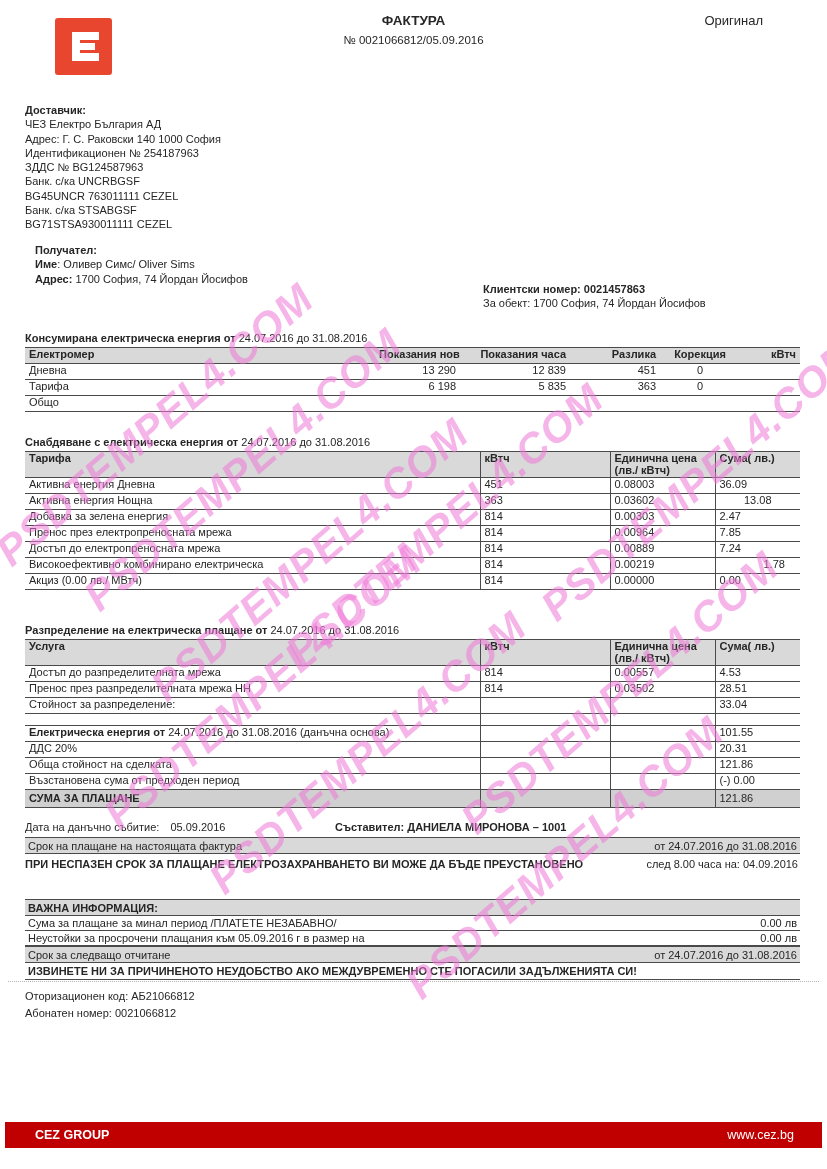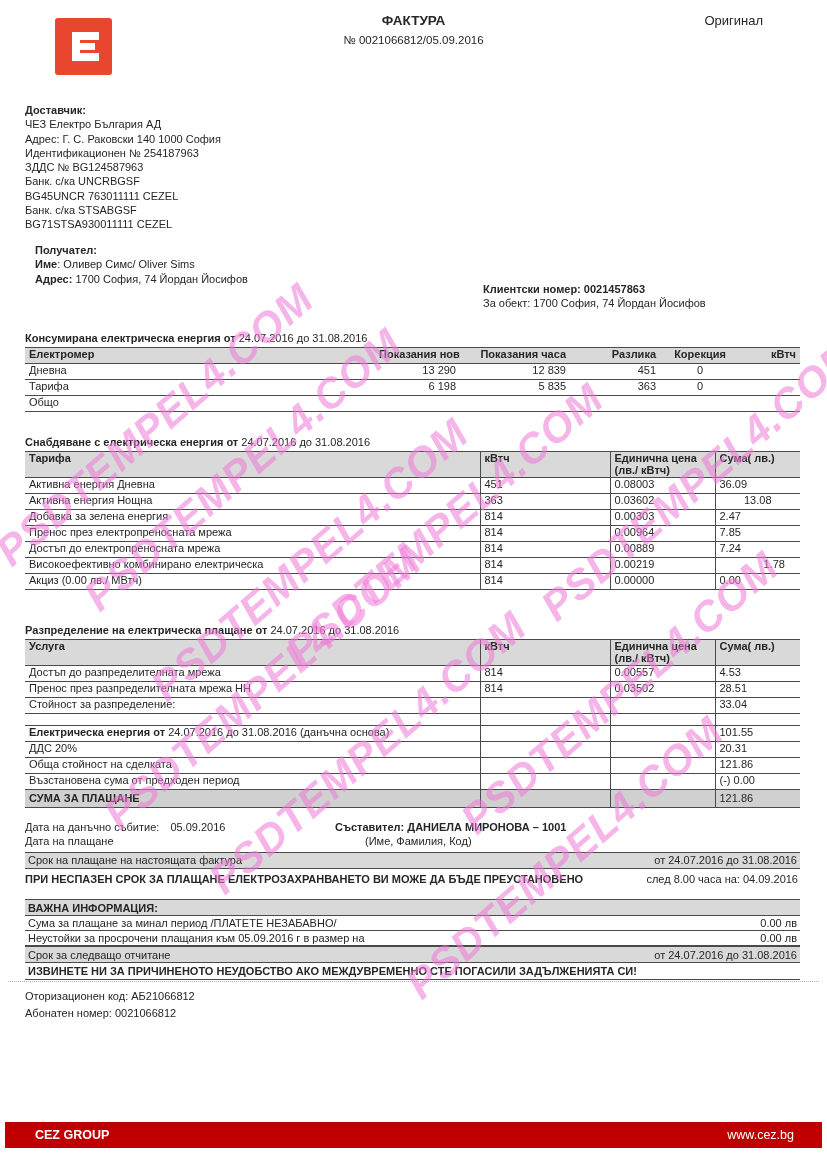--- a/index.html
+++ b/index.html
@@ -276,24 +276,20 @@
           </tr>
         </tbody>
       </table>
     </div>
 
   <div class="abs" style="left:25px;top:820px;width:775px;">
     <div class="line" style="position:relative;">
       <span>Дата на данъчно събитие:</span>
       <span style="margin-left:8px;">05.09.2016</span>
       <span class="b" style="position:absolute;left:310px;top:0;">Съставител: ДАНИЕЛА МИРОНОВА – 1001</span>
-    </div>
-    <div class="line" style="position:relative;">
-      <span>Дата на плащане</span>
-      <span style="position:absolute;left:340px;top:0;">(Име, Фамилия, Код)</span>
     </div>
     <div class="graybar" style="margin-top:3px;">
       <span>Срок на плащане на настоящата фактура</span>
       <span>от 24.07.2016 до 31.08.2016</span>
     </div>
     <div style="position:relative;margin-top:3px;">
       <div class="b" style="width:580px;line-height:14.5px;">ПРИ НЕСПАЗЕН СРОК ЗА ПЛАЩАНЕ ЕЛЕКТРОЗАХРАНВАНЕТО ВИ МОЖЕ ДА БЪДЕ ПРЕУСТАНОВЕНО</div>
       <span style="position:absolute;right:2px;top:1px;">след 8.00 часа на: 04.09.2016</span>
     </div>
   </div>

